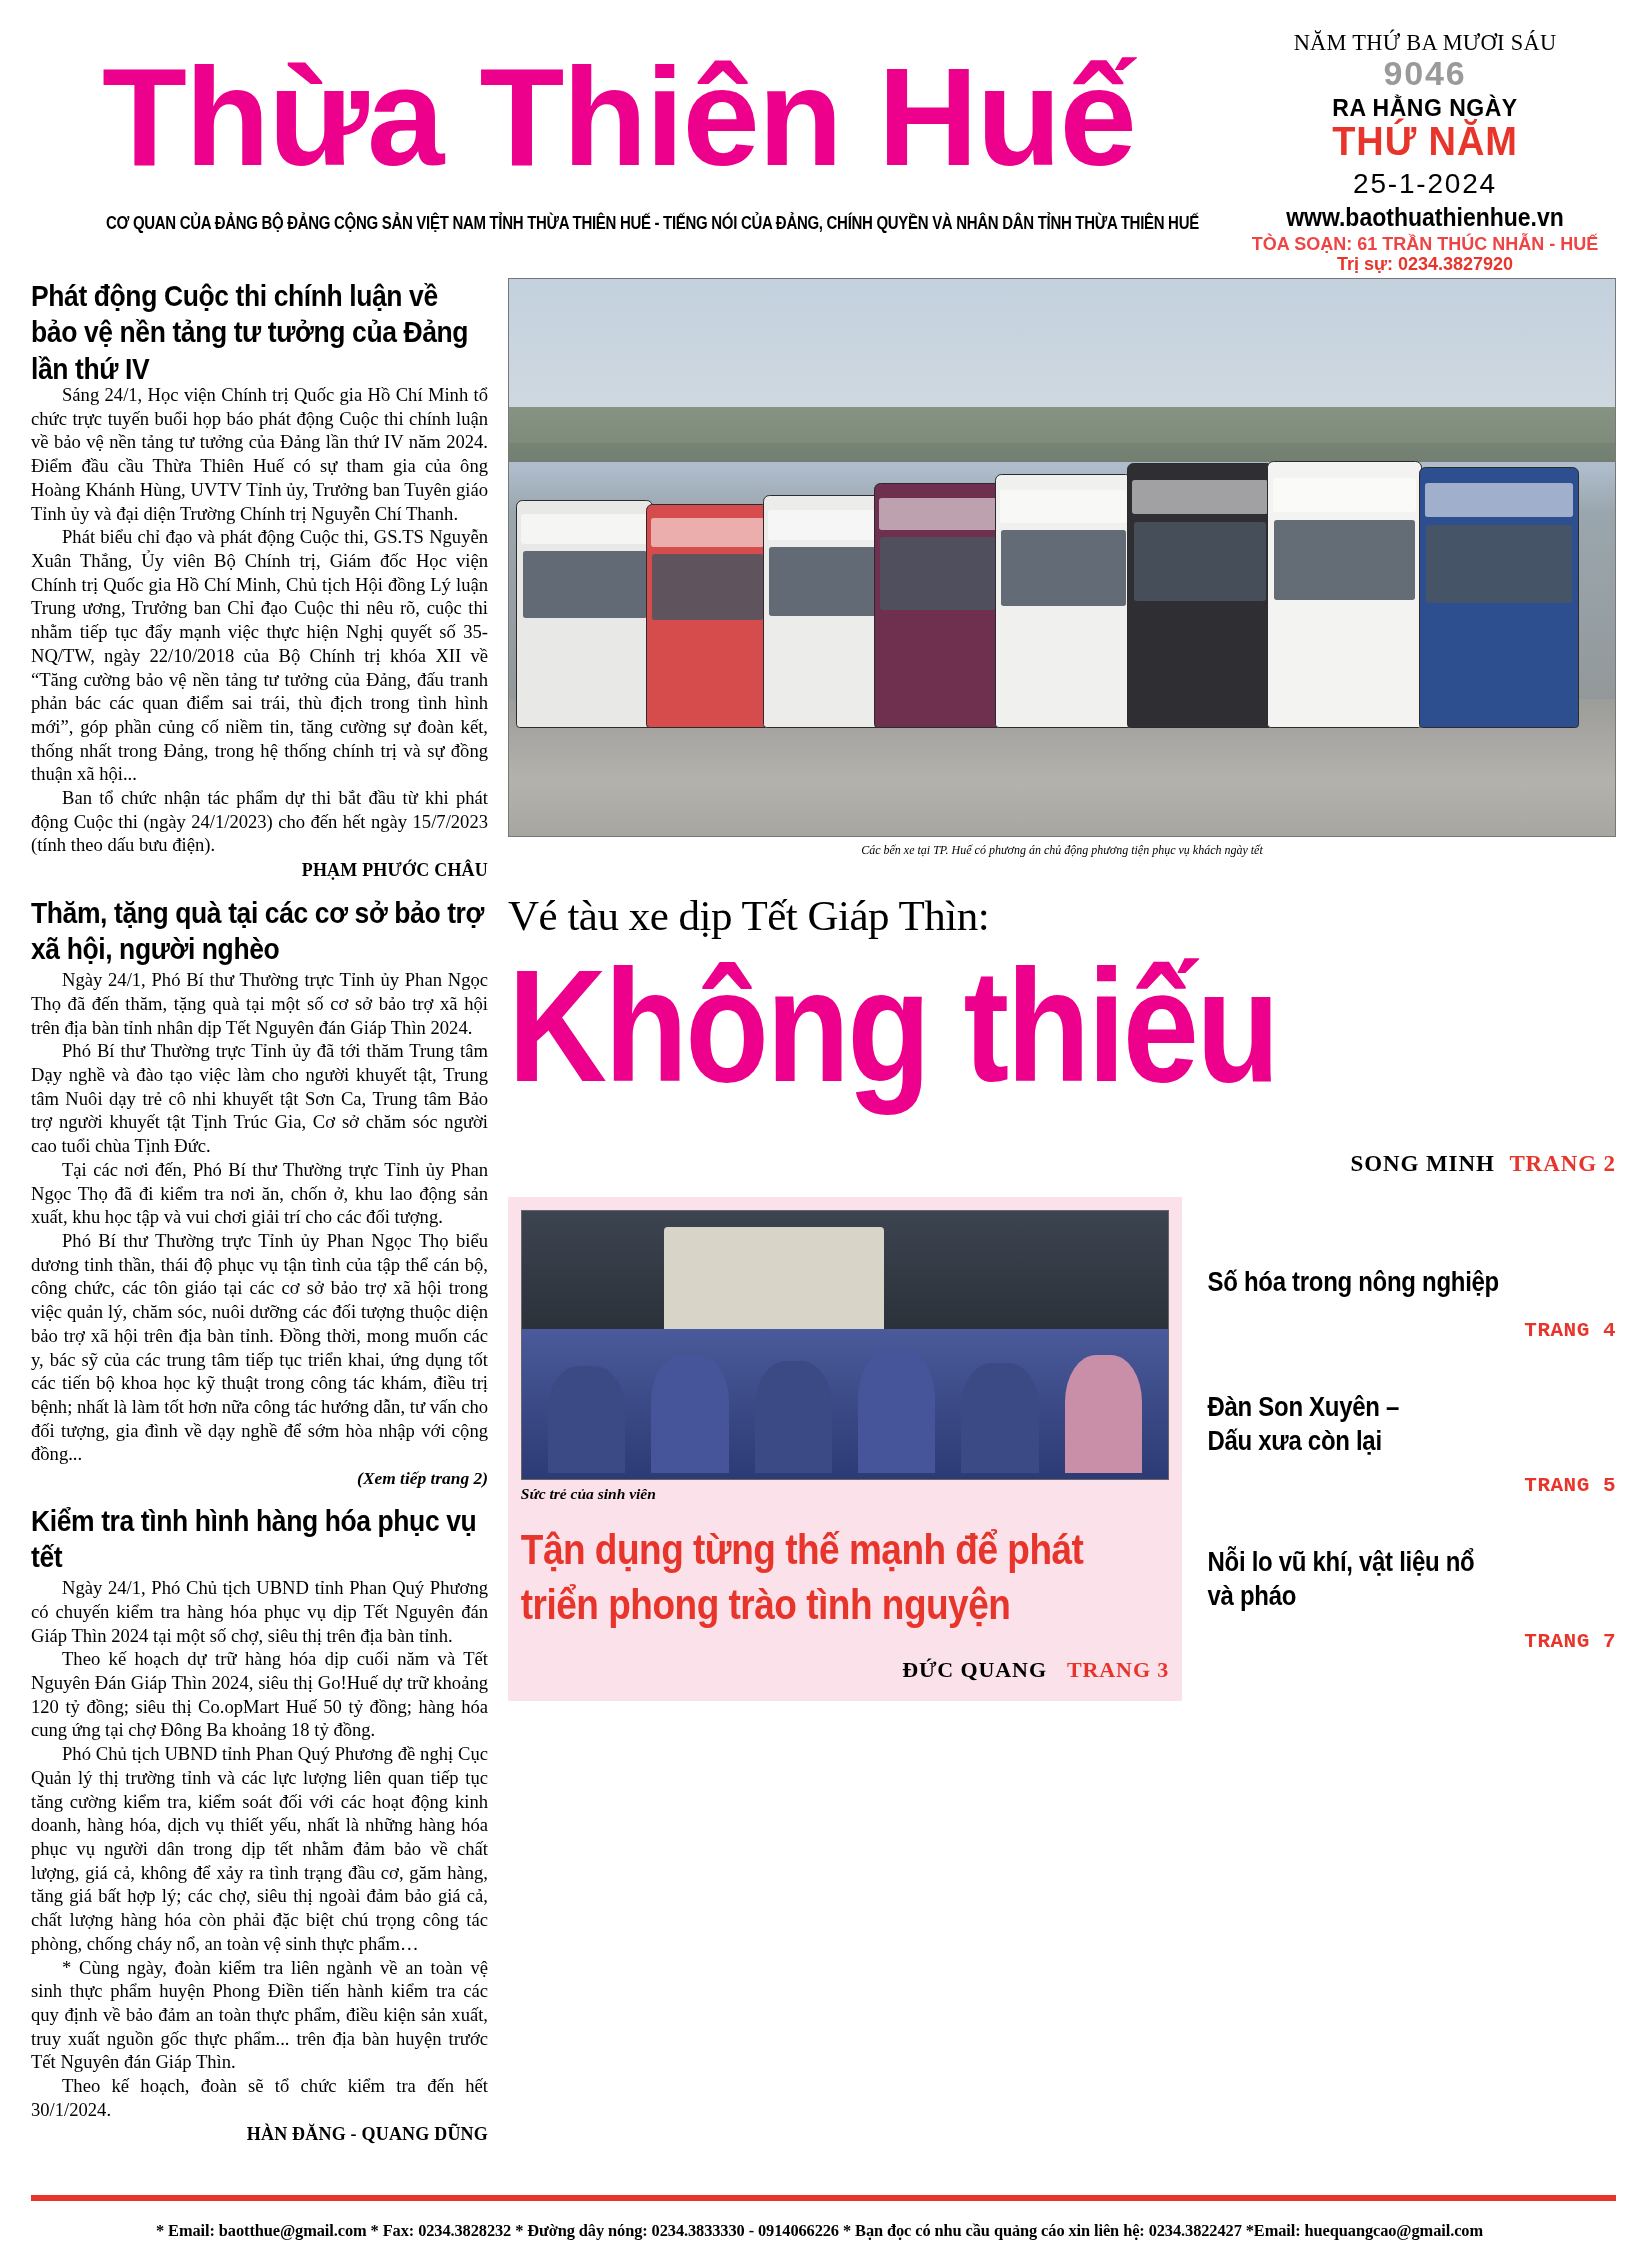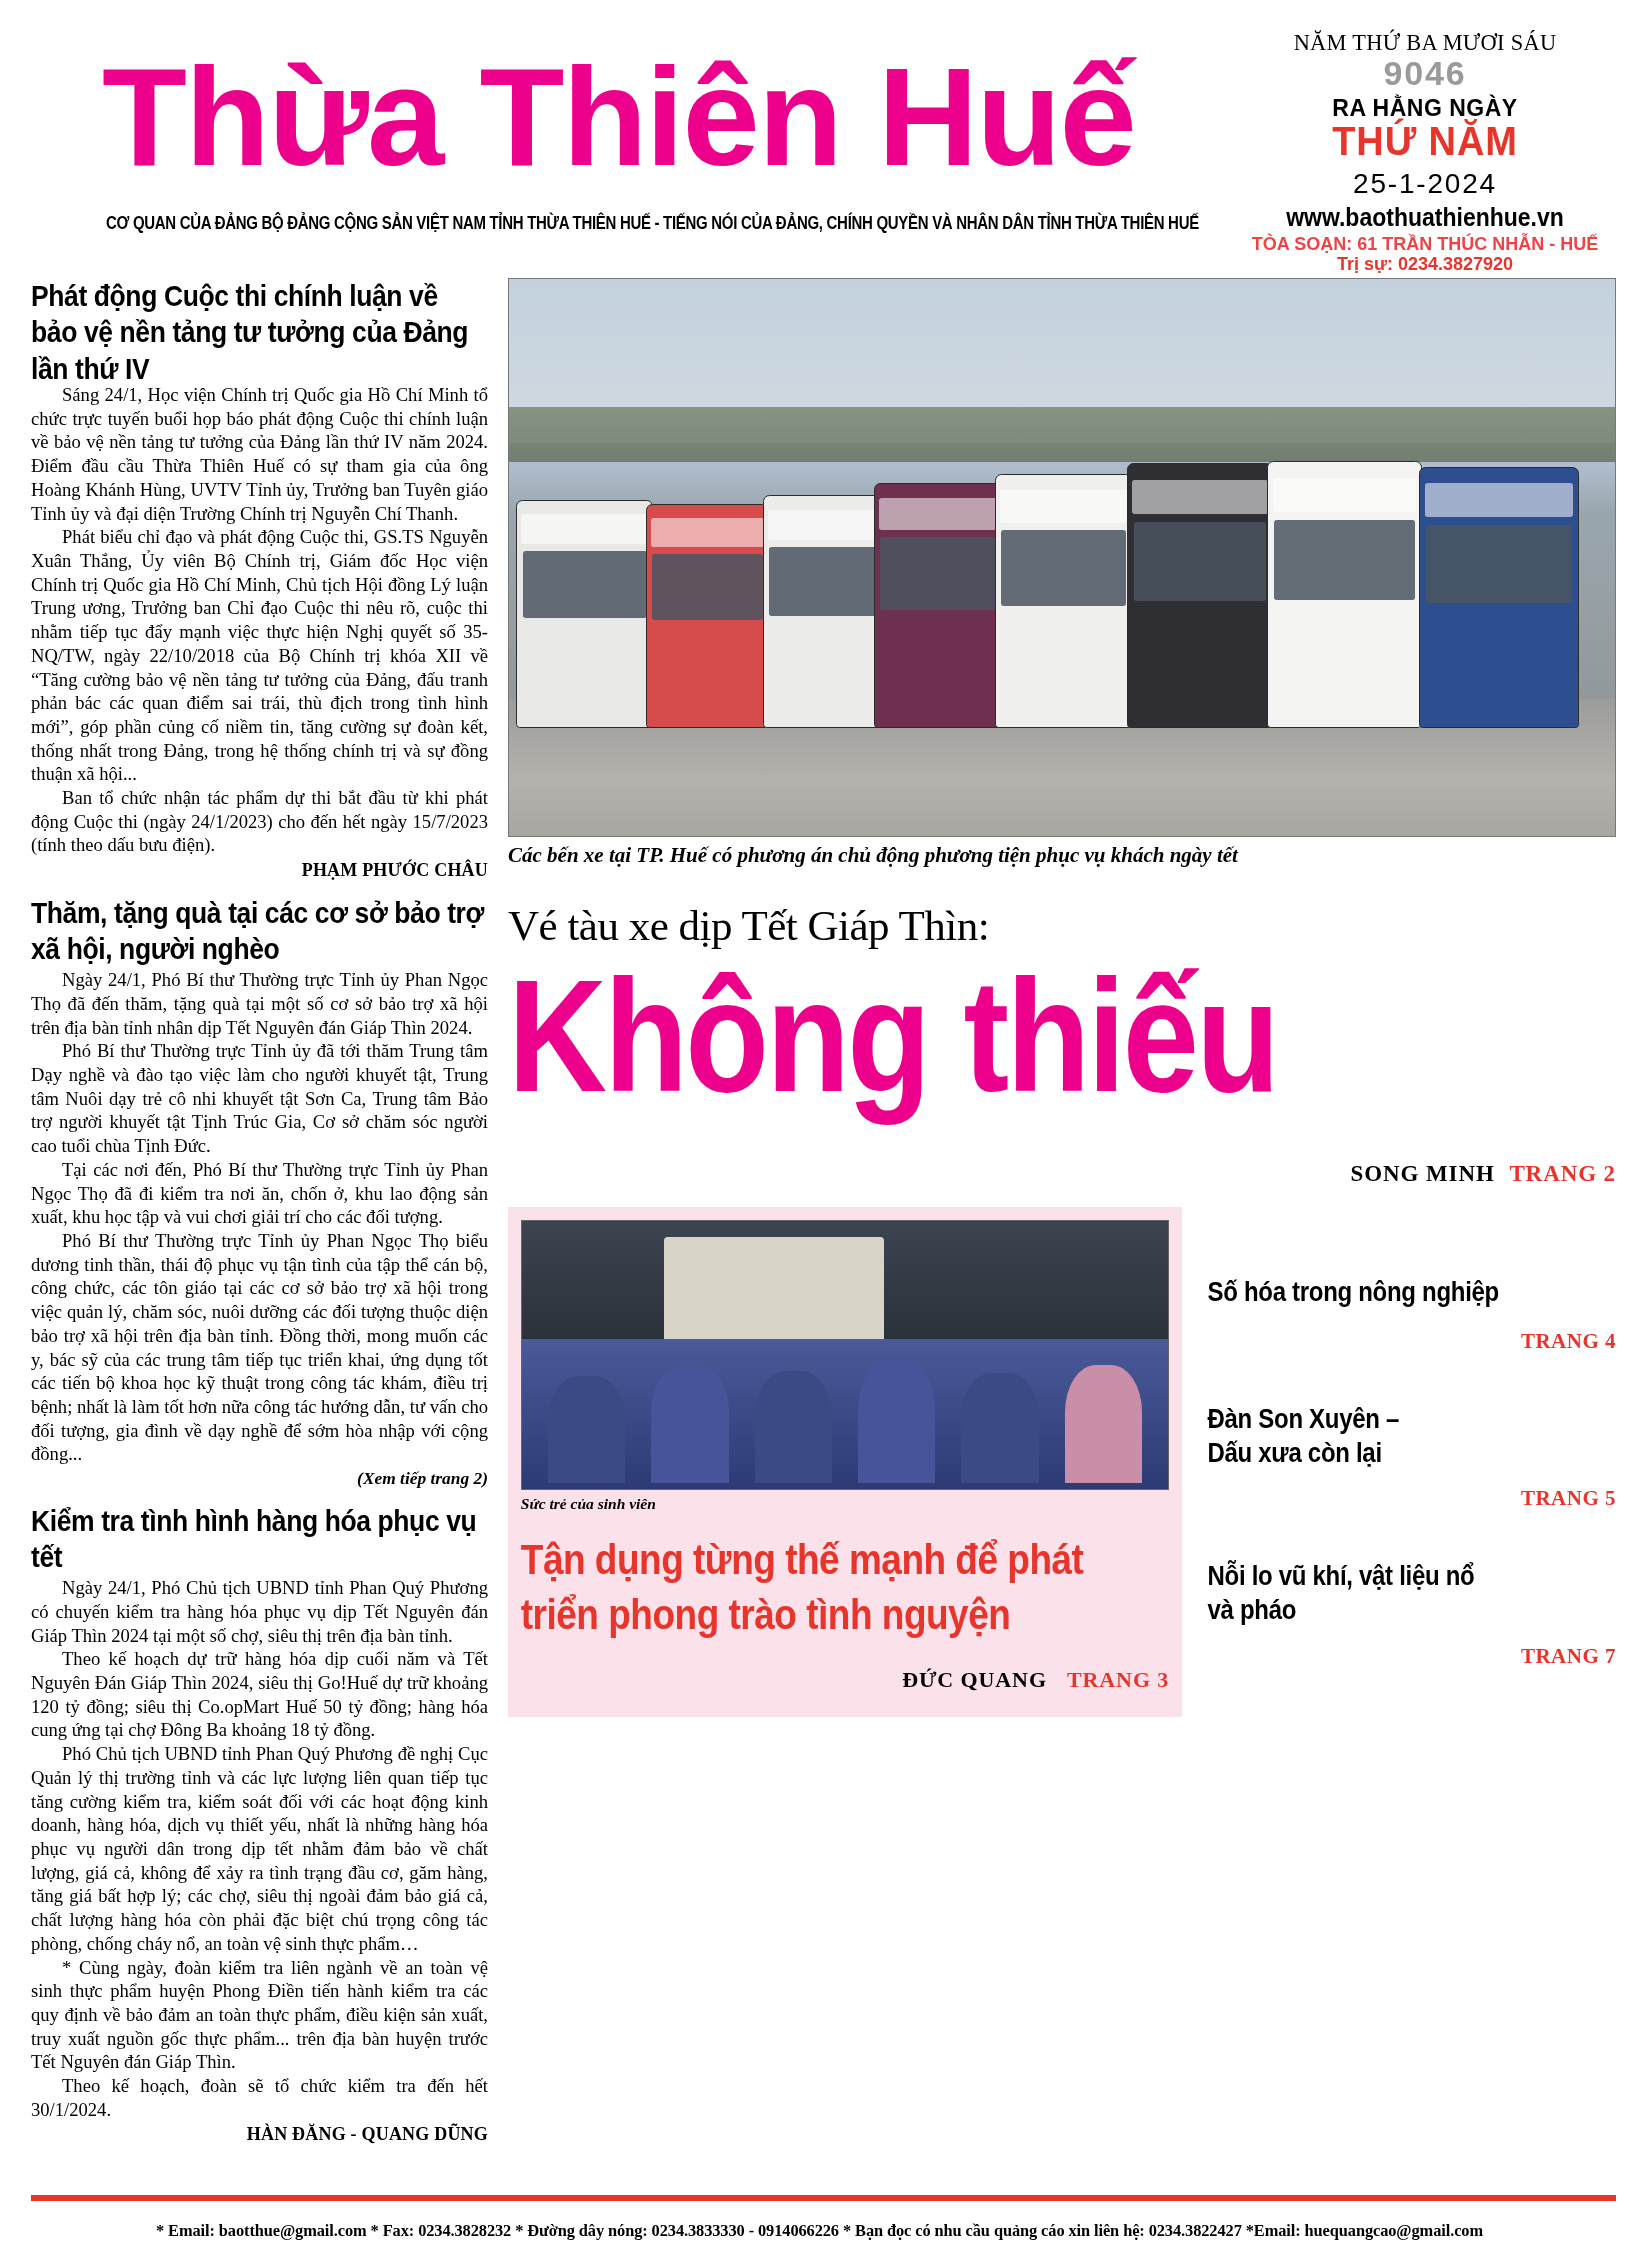--- a/index.html
+++ b/index.html
@@ -149,23 +149,23 @@
     width: 100%;
     height: 559px;
     border: 0.9px solid #777;
     position: relative;
     overflow: hidden;
     background: linear-gradient(#b9c6d2 0%, #aebccb 34%, #9aa6ae 42%, #8d8f8c 100%);
   }
   .caption-top {
     font-family: "Liberation Serif", serif;
     font-style: italic;
-    font-weight: bold;
-    font-size: 21px;
-    text-align: left;
+    font-weight: normal;
+    font-size: 12px;
+    text-align: center;
     margin-top: 6.4px;
   }
 
   
   .bus { position: absolute; bottom: 108px; border: 0.9px solid #2b2b2b; border-radius: 6.4px 6.4px 3.7px 3.7px; }
   .bus .win { position: absolute; top: 22%; left: 4%; right: 4%; height: 30%; background: #4a5560; border-radius: 2.7px; opacity: .85; }
   .bus .band { position: absolute; top: 6%; left: 3%; right: 3%; height: 13%; background: rgba(255,255,255,.55); border-radius: 2.7px; }
   .ground { position: absolute; left: 0; right: 0; bottom: 0; height: 137px; background: linear-gradient(#9c9c99, #b4b2ad 60%, #a8a6a1); }
   .sky { position: absolute; left: 0; right: 0; top: 0; height: 164px; background: linear-gradient(#c3d1de, #d2dae1); }
   .treeline { position: absolute; left: 0; right: 0; top: 128px; height: 55px; background: linear-gradient(#6f7d63, #5d6a53); opacity: .75; }
@@ -264,21 +264,21 @@
   .teaser-title {
     font-family: "Liberation Sans", sans-serif;
     font-weight: bold;
     font-size: 24px;
     line-height: 1.26;
     letter-spacing: -0.3px;
     transform: scaleY(1.14);
     transform-origin: left top;
   }
   .teaser-page {
-    font-family: Liberation Serif, serif;
+    font-family: Liberation Mono, monospace;
     font-weight: bold;
     font-size: 21px;
     color: #e8352b;
     text-align: right;
     margin-top: 24px;
     letter-spacing: 0.5px;
   }
   .teaser.first { margin-top: 68px; }
 
   

